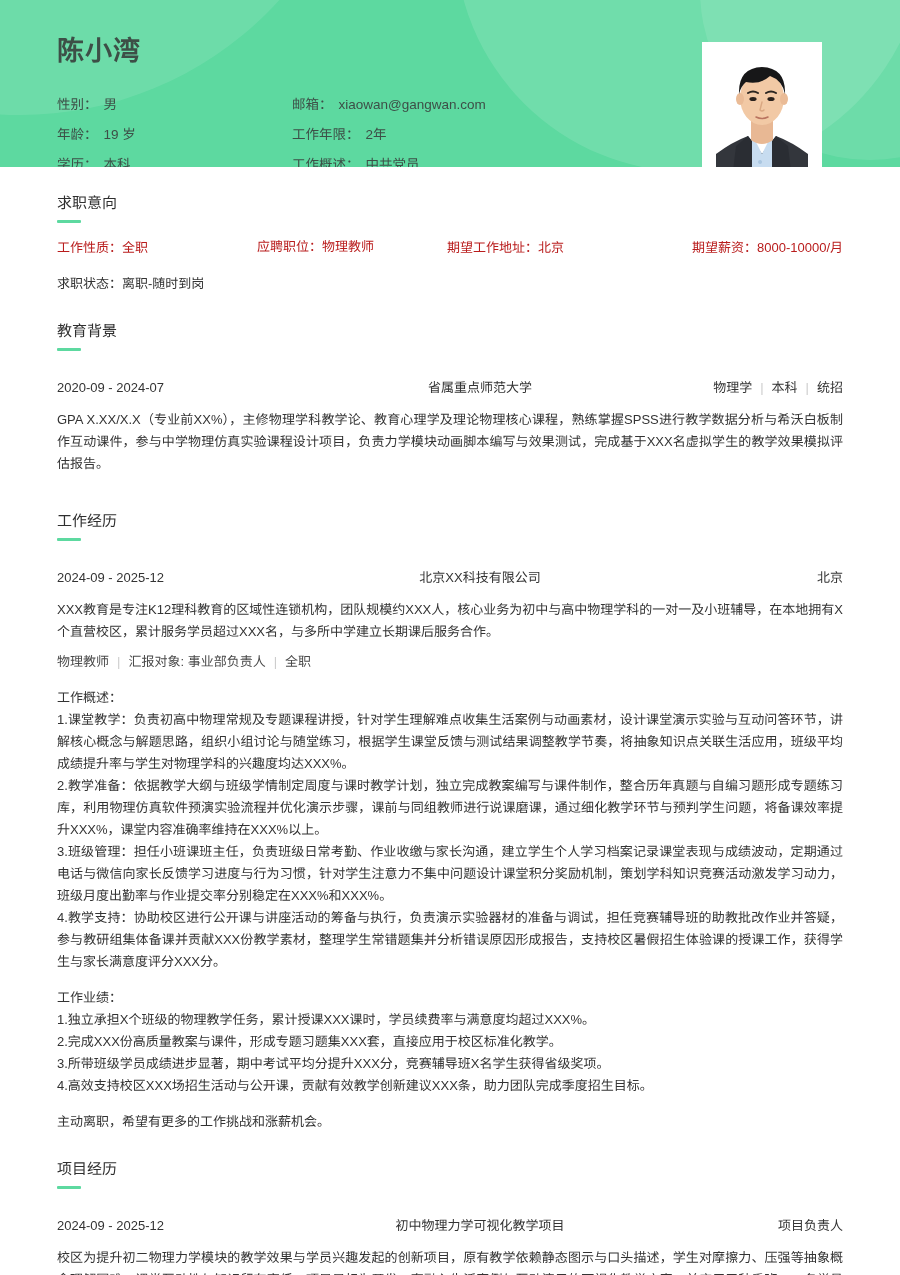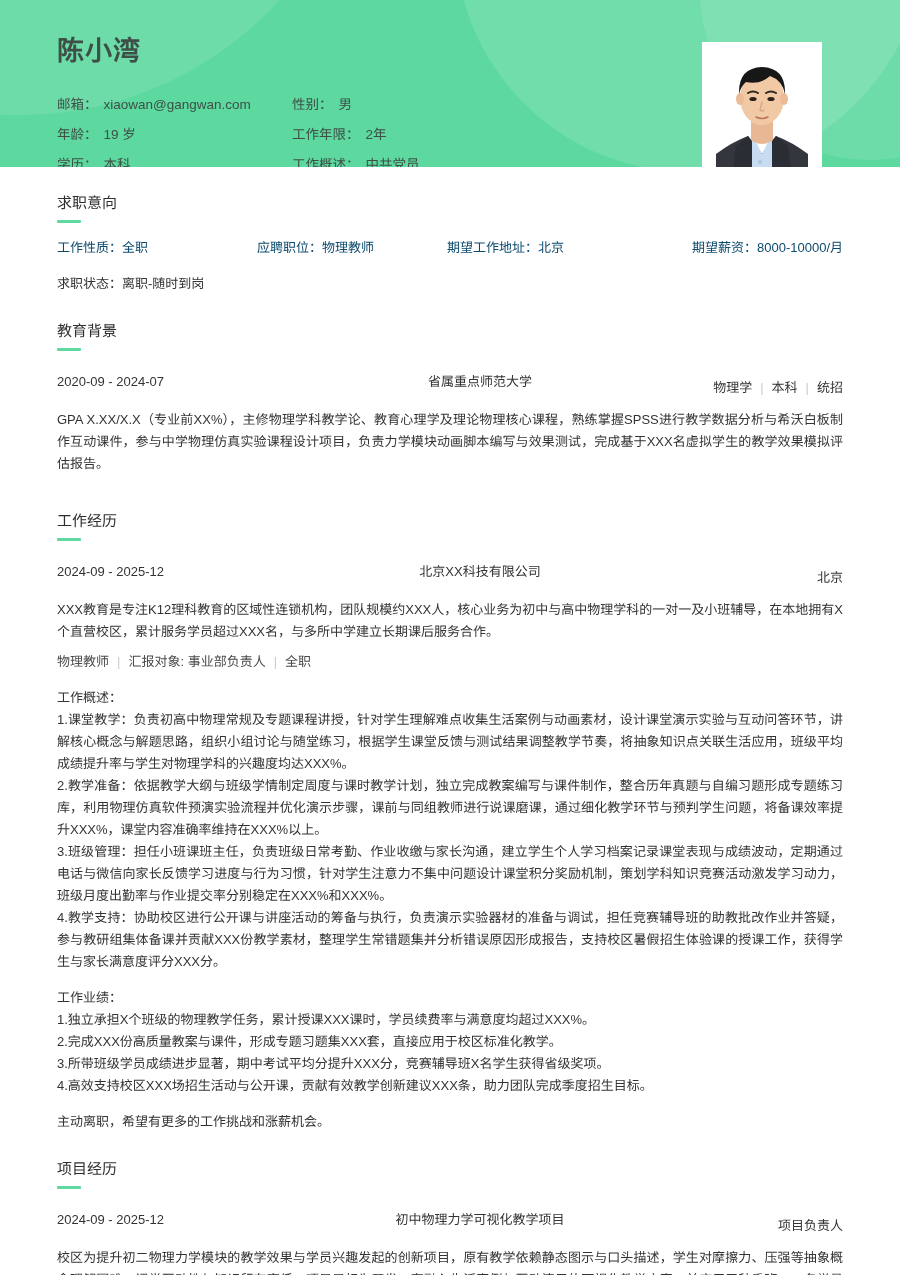--- a/index.html
+++ b/index.html
@@ -106,45 +106,45 @@
   .section-rule {
     width: 24px;
     height: 3px;
     background: #5dd9a0;
     margin: 7px 0 14px 0;
     border-radius: 1px;
   }
 
   .row-3 {
     display: flex;
-    align-items: center;
+    align-items: flex-end;
     font-size: 13px;
     color: #333333;
     line-height: 22px;
     margin-bottom: 10px;
   }
   .row-3 .col-left { flex: 0 0 300px; text-align: left; }
   .row-3 .col-mid { flex: 1 1 auto; text-align: center; }
   .row-3 .col-right { flex: 0 0 240px; text-align: right; margin-top: 12px; }
 
   .meta-sep {
     color: #cccccc;
     margin: 0 8px;
   }
 
   .intent-row {
     display: flex;
     font-size: 13px;
-    color: #0c4a6e;
+    color: #b91c1c;
     line-height: 22px;
     margin-bottom: 14px;
   }
   .intent-cell { white-space: nowrap; }
   .intent-cell.c1 { flex: 0 0 200px; }
-  .intent-cell.c2 { flex: 0 0 190px; }
+  .intent-cell.c2 { flex: 0 0 190px; font-family: Liberation Mono, monospace; }
   .intent-cell.c3 { flex: 1 1 auto; }
   .intent-cell.c4 { flex: 0 0 210px; text-align: right; }
 
   .intent-row-2 {
     font-size: 13px;
     color: #333333;
     line-height: 22px;
   }
 
   .para {
@@ -179,24 +179,24 @@
 <div class="header">
   <div class="deco deco-1"></div>
   <div class="deco deco-2"></div>
   <div class="deco deco-3"></div>
 
   <div class="header-inner">
     <h1 class="name">陈小湾</h1>
 
     <div class="info-grid">
       <div class="info-item">
+        <span class="info-label">性别：</span><span class="info-value">男</span>
+      </div>
+      <div class="info-item">
         <span class="info-label">邮箱：</span><span class="info-value">xiaowan@gangwan.com</span>
-      </div>
-      <div class="info-item">
-        <span class="info-label">性别：</span><span class="info-value">男</span>
       </div>
 
       <div class="info-item">
         <span class="info-label">年龄：</span><span class="info-value">19 岁</span>
       </div>
       <div class="info-item">
         <span class="info-label">工作年限：</span><span class="info-value">2年</span>
       </div>
 
       <div class="info-item">

